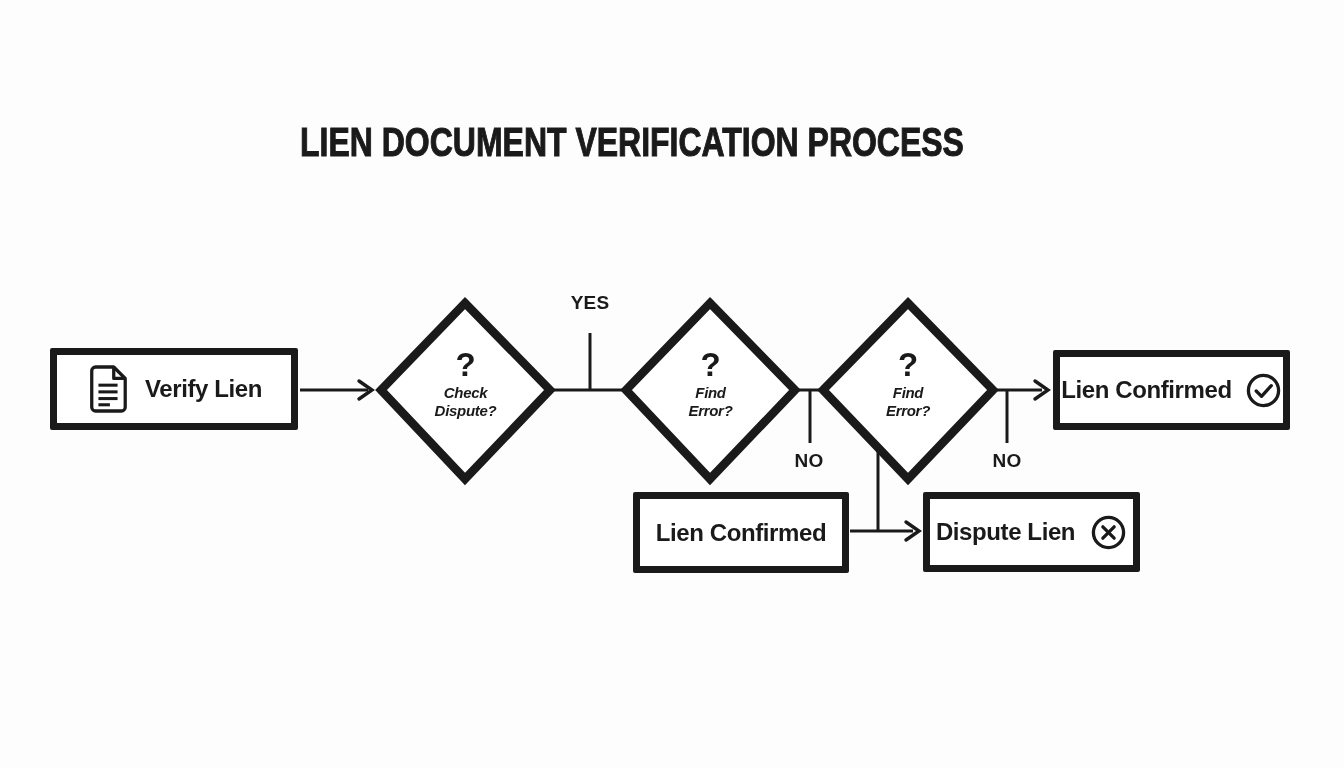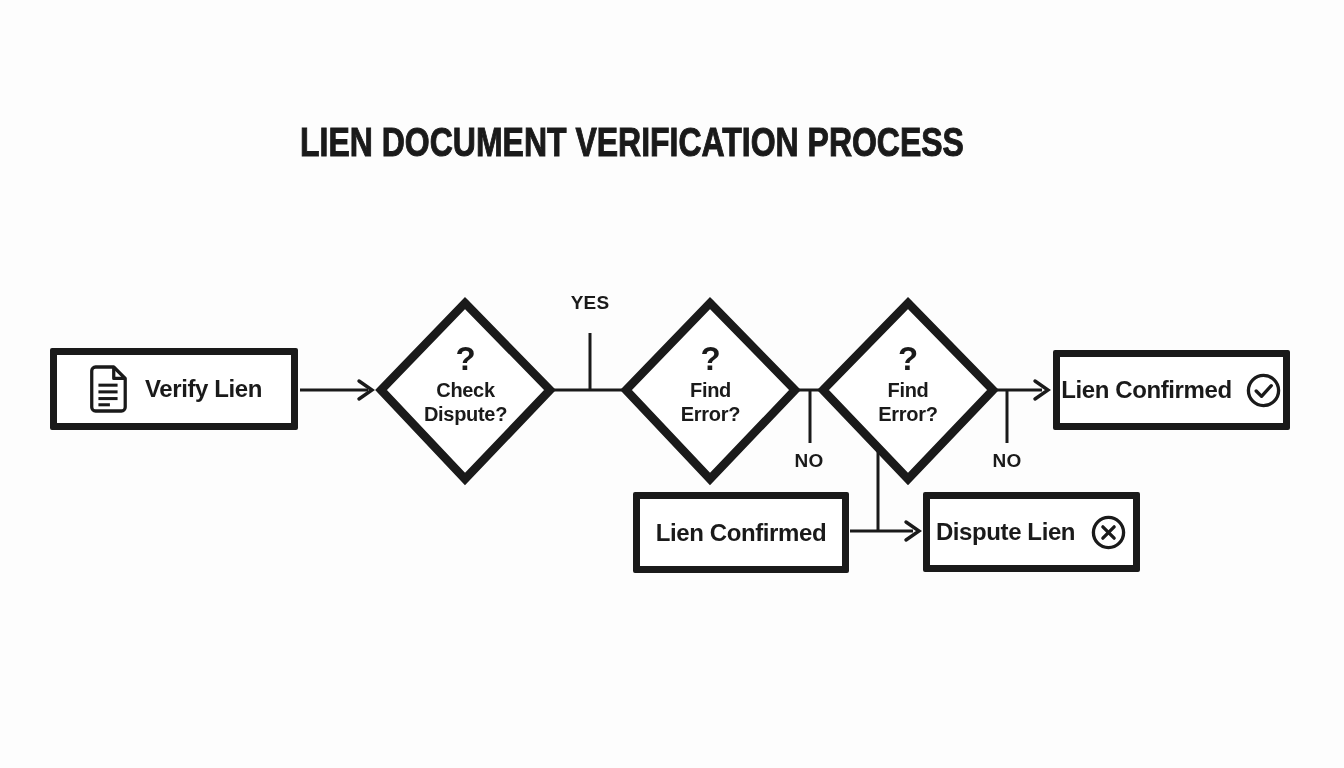--- a/index.html
+++ b/index.html
@@ -28,21 +28,21 @@
   .box-label { font-size:24px; font-weight:bold; letter-spacing:-0.4px; white-space:nowrap; }
 
   .icon svg { display:block; stroke:var(--ink); fill:none; }
 
   .dtext {
     position:absolute; display:flex; flex-direction:column;
     align-items:center; justify-content:center; text-align:center;
     transform:translateY(-7px); pointer-events:none;
   }
   .qmark { font-size:33px; font-weight:bold; line-height:1; margin-bottom:3px; }
-  .dline { font-size:20px; font-weight:bold; line-height:1.22; letter-spacing:-0.3px; }
+  .dline { font-size:15px; font-weight:bold; line-height:1.22; letter-spacing:-0.3px;font-style:italic; }
 
   .edge-label {
     position:absolute; width:70px; text-align:center;
     font-size:19px; font-weight:bold; letter-spacing:0.2px;
   }
 </style>
 </head>
 <body>
 
 <div class="stage">

